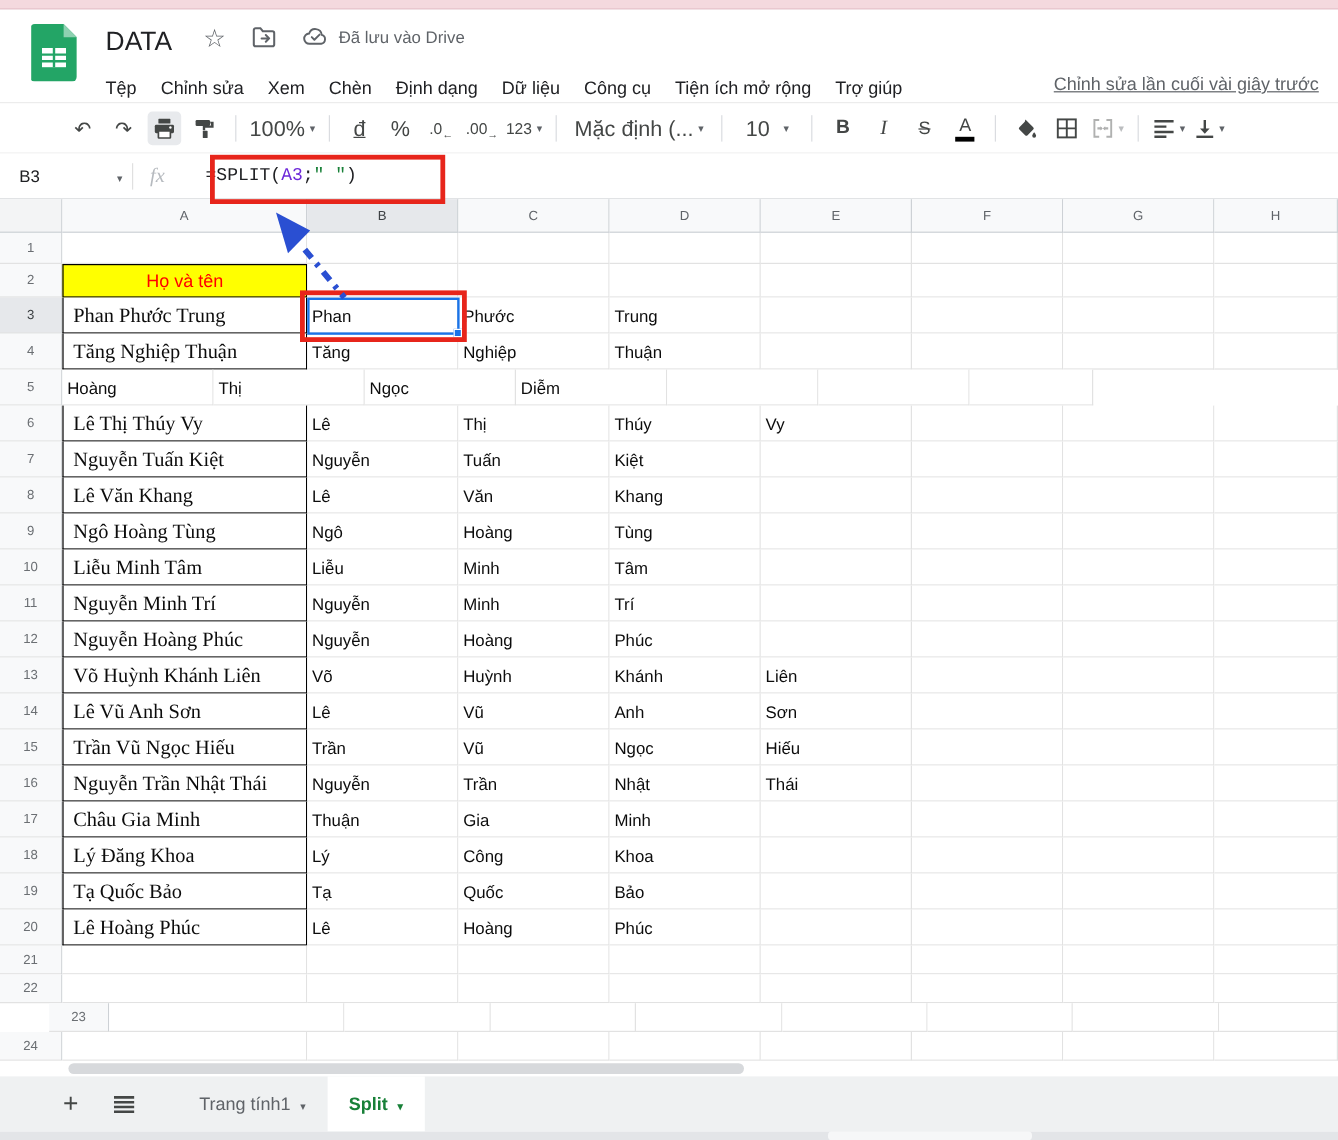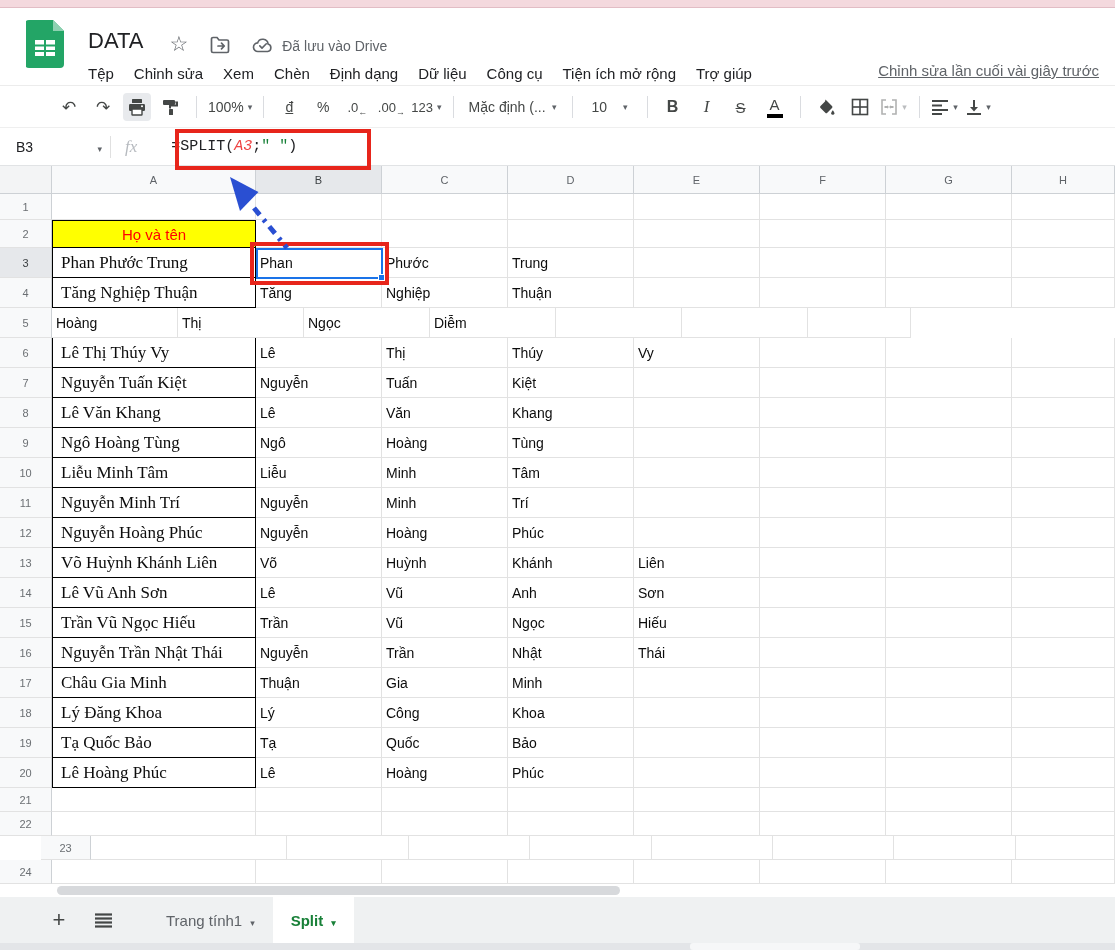--- a/index.html
+++ b/index.html
@@ -7,41 +7,41 @@
   body { font-family:"Liberation Sans", sans-serif; background:#fff; position:relative; color:#202124; }
 
   
   .top-strip { position:absolute; left:0; top:0; width:1115px; height:8px;
     background:#f4d9de; border-bottom:1px solid #e2bdc5; }
 
   
   .header-band { position:absolute; left:0; top:8px; width:1115px; height:78px; background:#fff;
     border-bottom:1px solid #ececec; }
   .sheets-logo { position:absolute; left:26px; top:12px; width:38px; height:48px; }
-  .title-row { position:absolute; left:88px; top:14px; height:32px; display:flex; align-items:flex-end; }
+  .title-row { position:absolute; left:88px; top:14px; height:32px; display:flex; align-items:flex-start; }
   .doc-title { font-size:22px; color:#202124; margin-right:26px; }
   .title-ico { color:#5f6368; margin-right:22px; display:flex; align-items:center; }
   .star-glyph { font-size:21px; line-height:1; }
   .saved-wrap { display:flex; align-items:center; color:#5f6368; font-size:14px; }
   .saved-wrap svg { margin-right:8px; }
   .menu-row { position:absolute; left:78px; top:50px; height:30px; display:flex; align-items:center; }
   .menu-item { font-size:15px; color:#202124; padding:4px 10px; border-radius:4px; cursor:default; }
   .last-edit { position:absolute; right:16px; top:54px; font-size:15px; color:#5f6368;
     text-decoration:underline; }
 
   
   .toolbar { position:absolute; left:0; top:87px; width:1115px; height:41px; background:#fff;
     display:flex; align-items:center; padding-left:52px; border-bottom:1px solid #efefef; }
   .tb-btn { display:flex; align-items:center; justify-content:center; min-width:28px; height:28px;
     margin:0 3px; border-radius:4px; color:#444746; font-size:14px; }
   .tb-btn.active { background:#e8eaed; }
   .tb-sep { width:1px; height:22px; background:#dadce0; margin:0 8px; }
   .caret::after { content:"▾"; font-size:9px; color:#5f6368; margin-left:4px; }
   .caret-solo::after { content:"▾"; font-size:9px; color:#5f6368; }
-  .tb-text { font-size:14px; color:#444746; }
+  .tb-text { font-size:18px; color:#444746; }
   .tb-glyph { font-size:17px; color:#444746; line-height:1; }
   .tb-bold { font-weight:bold; font-size:16px; }
   .tb-italic { font-style:italic; font-family:"Liberation Serif", serif; font-size:17px; }
   .tb-strike { text-decoration:line-through; font-size:15px; }
   .tb-color-a { display:flex; flex-direction:column; align-items:center; }
   .tb-color-a .a { font-size:15px; line-height:15px; }
   .tb-color-a .bar { width:16px; height:4px; background:#000; margin-top:2px; }
   .tb-num { font-size:13px; color:#444746; letter-spacing:0; }
   .sub-arrow { font-size:9px; color:#444746; position:relative; top:5px; }
   .dimmed { opacity:.42; }
@@ -50,21 +50,21 @@
   .formula-bar { position:absolute; left:0; top:128px; width:1115px; height:38px; background:#fff;
     border-bottom:1px solid #e1e3e5; display:flex; align-items:center; }
   .name-box { width:110px; height:100%; display:flex; align-items:center; padding-left:16px;
     font-size:14px; color:#202124; position:relative; }
   .name-box .caret-solo { position:absolute; right:8px; }
   .fb-sep { width:1px; height:22px; background:#e0e0e0; }
   .fx-label { font-family:"Liberation Serif", serif; font-style:italic; font-size:17px;
     color:#b6babf; margin:0 18px 0 14px; }
   .formula-text { font-family:"Liberation Mono","DejaVu Sans Mono",monospace; font-size:15px;
     color:#202124; margin-left:16px; white-space:pre; }
-  .f-ref { color:#ef4444;font-style:italic; }
+  .f-ref { color:#6d28d9; }
   .f-str { color:#188038; }
 
   
   #grid { position:absolute; left:0; top:166px; width:1115px; }
   .g-row { display:flex; }
   .g-hcell { background:#f8f9fa; border-right:1px solid #cdd1d5; border-bottom:1px solid #cdd1d5;
     display:flex; align-items:center; justify-content:center; font-size:11px; color:#5f6368;
     position:relative; }
   .g-hcell.hl { background:#e6e8eb; color:#3c4043; }
   .g-corner { background:#f3f4f5; }

